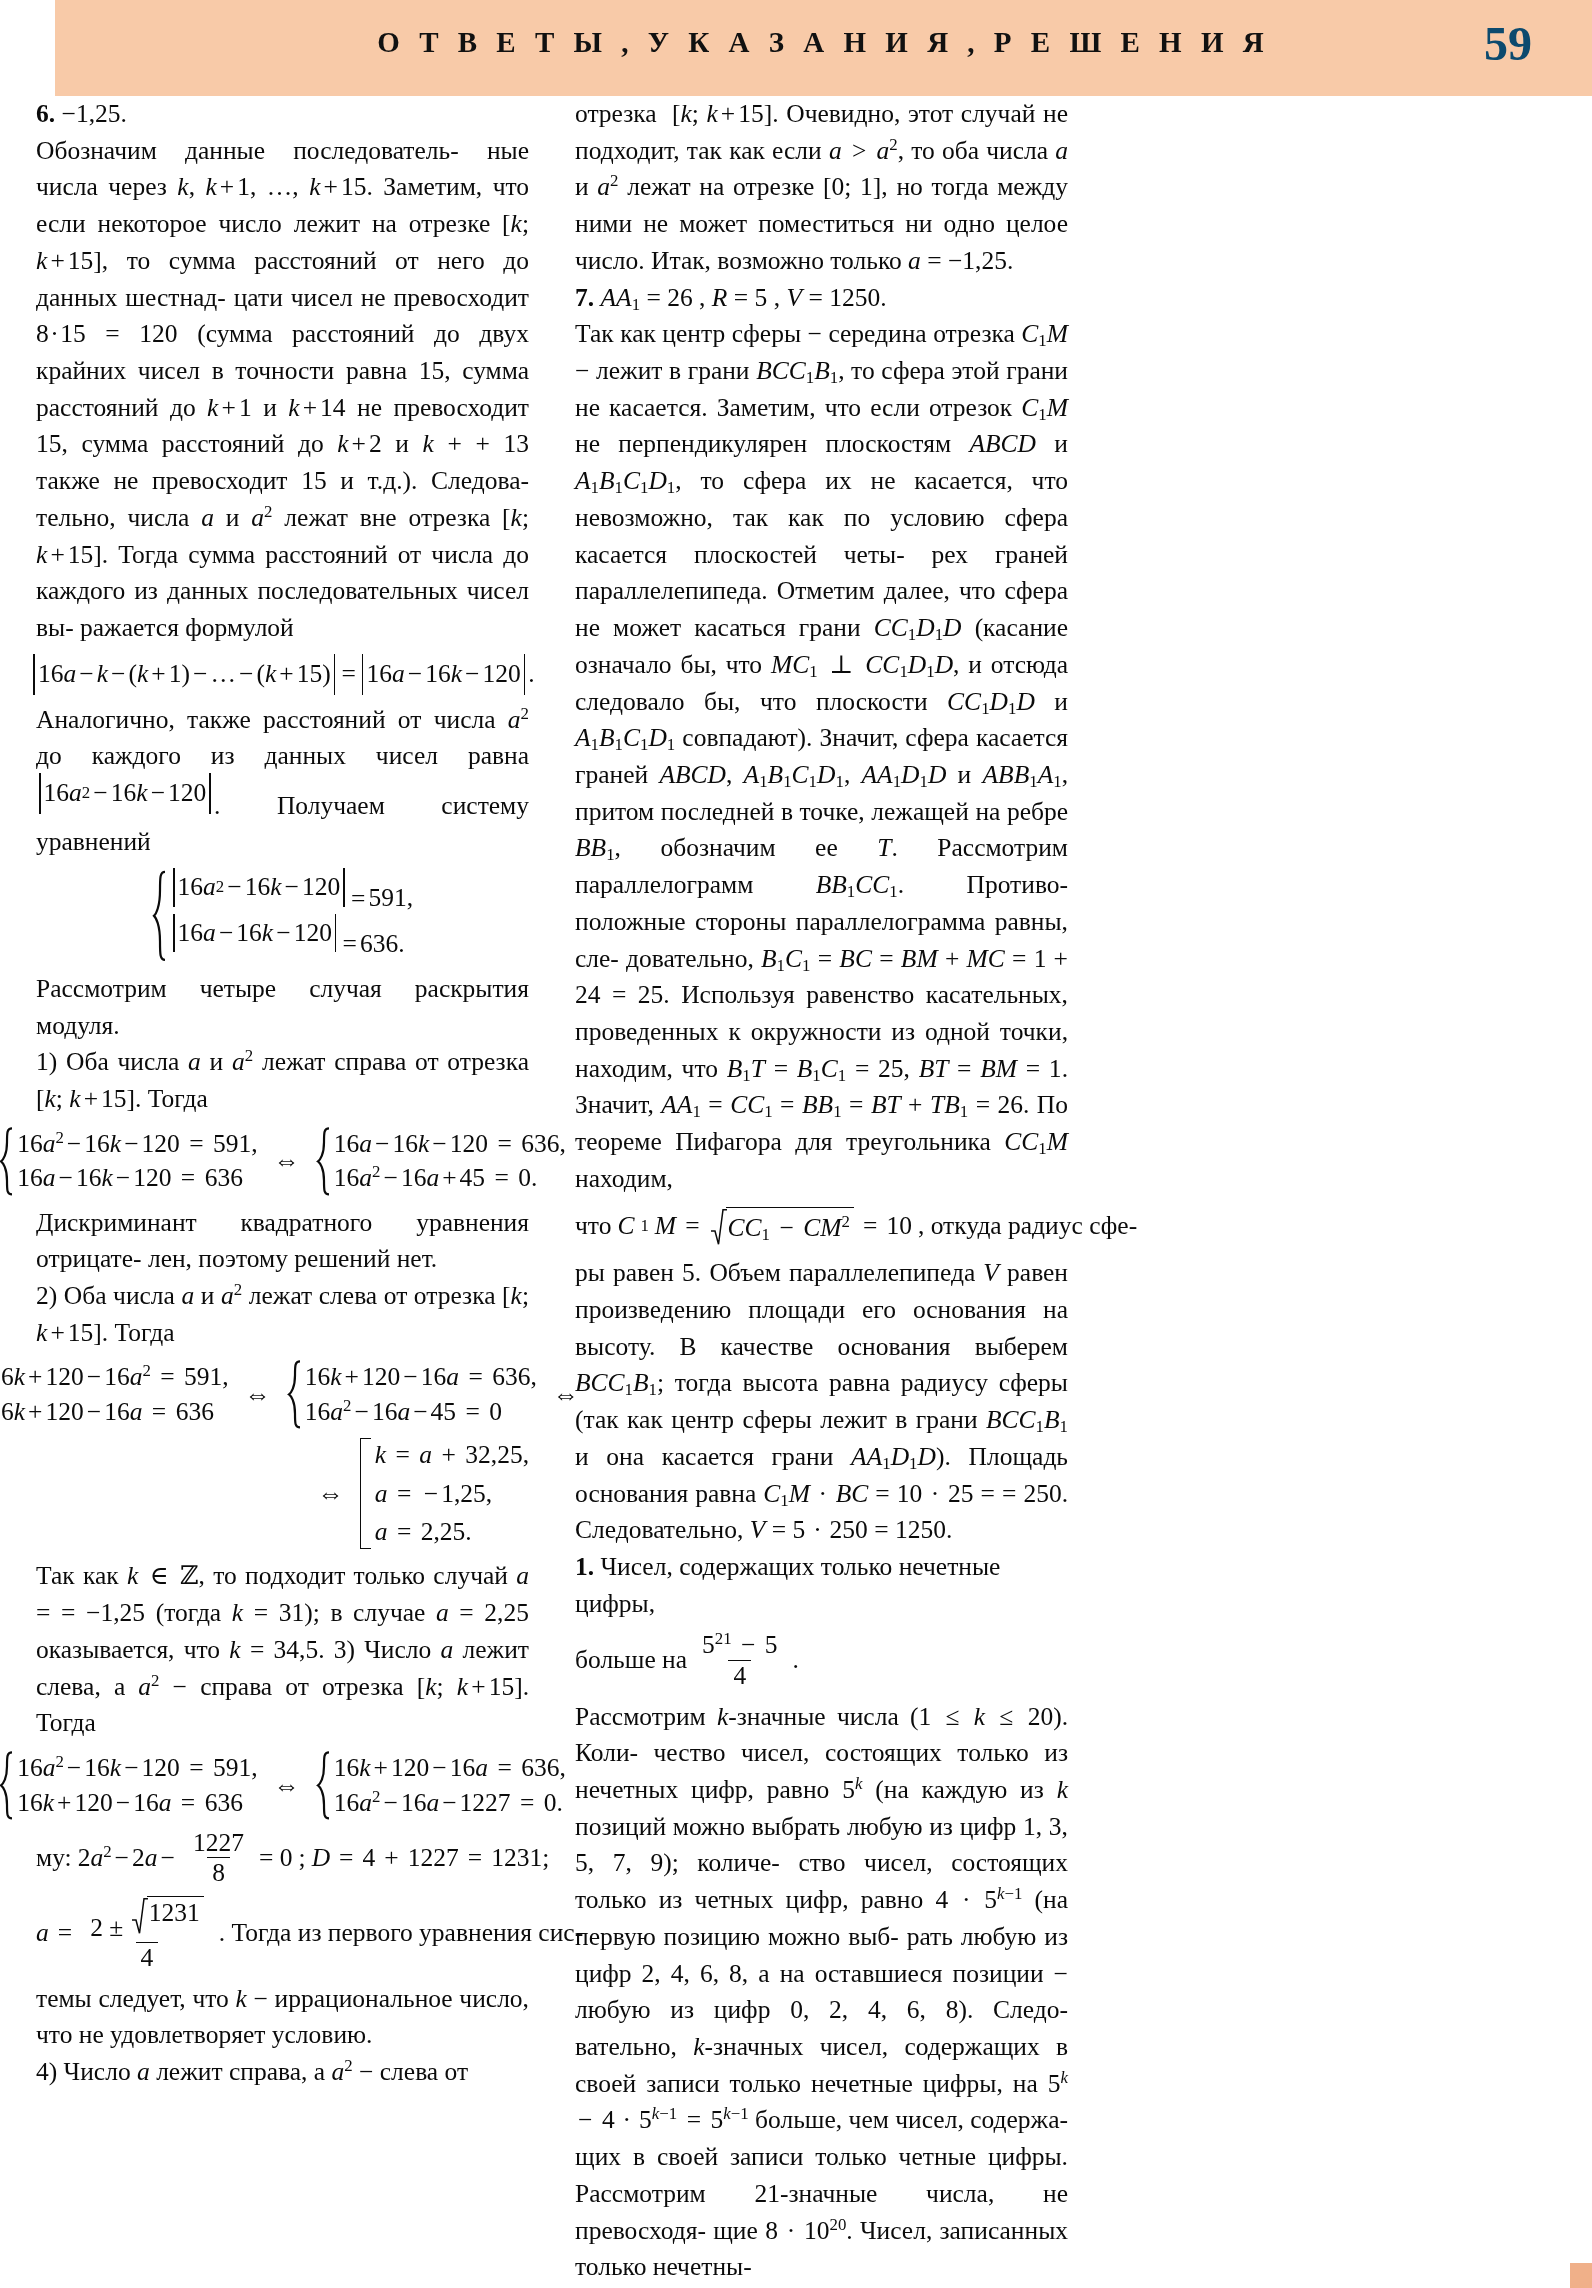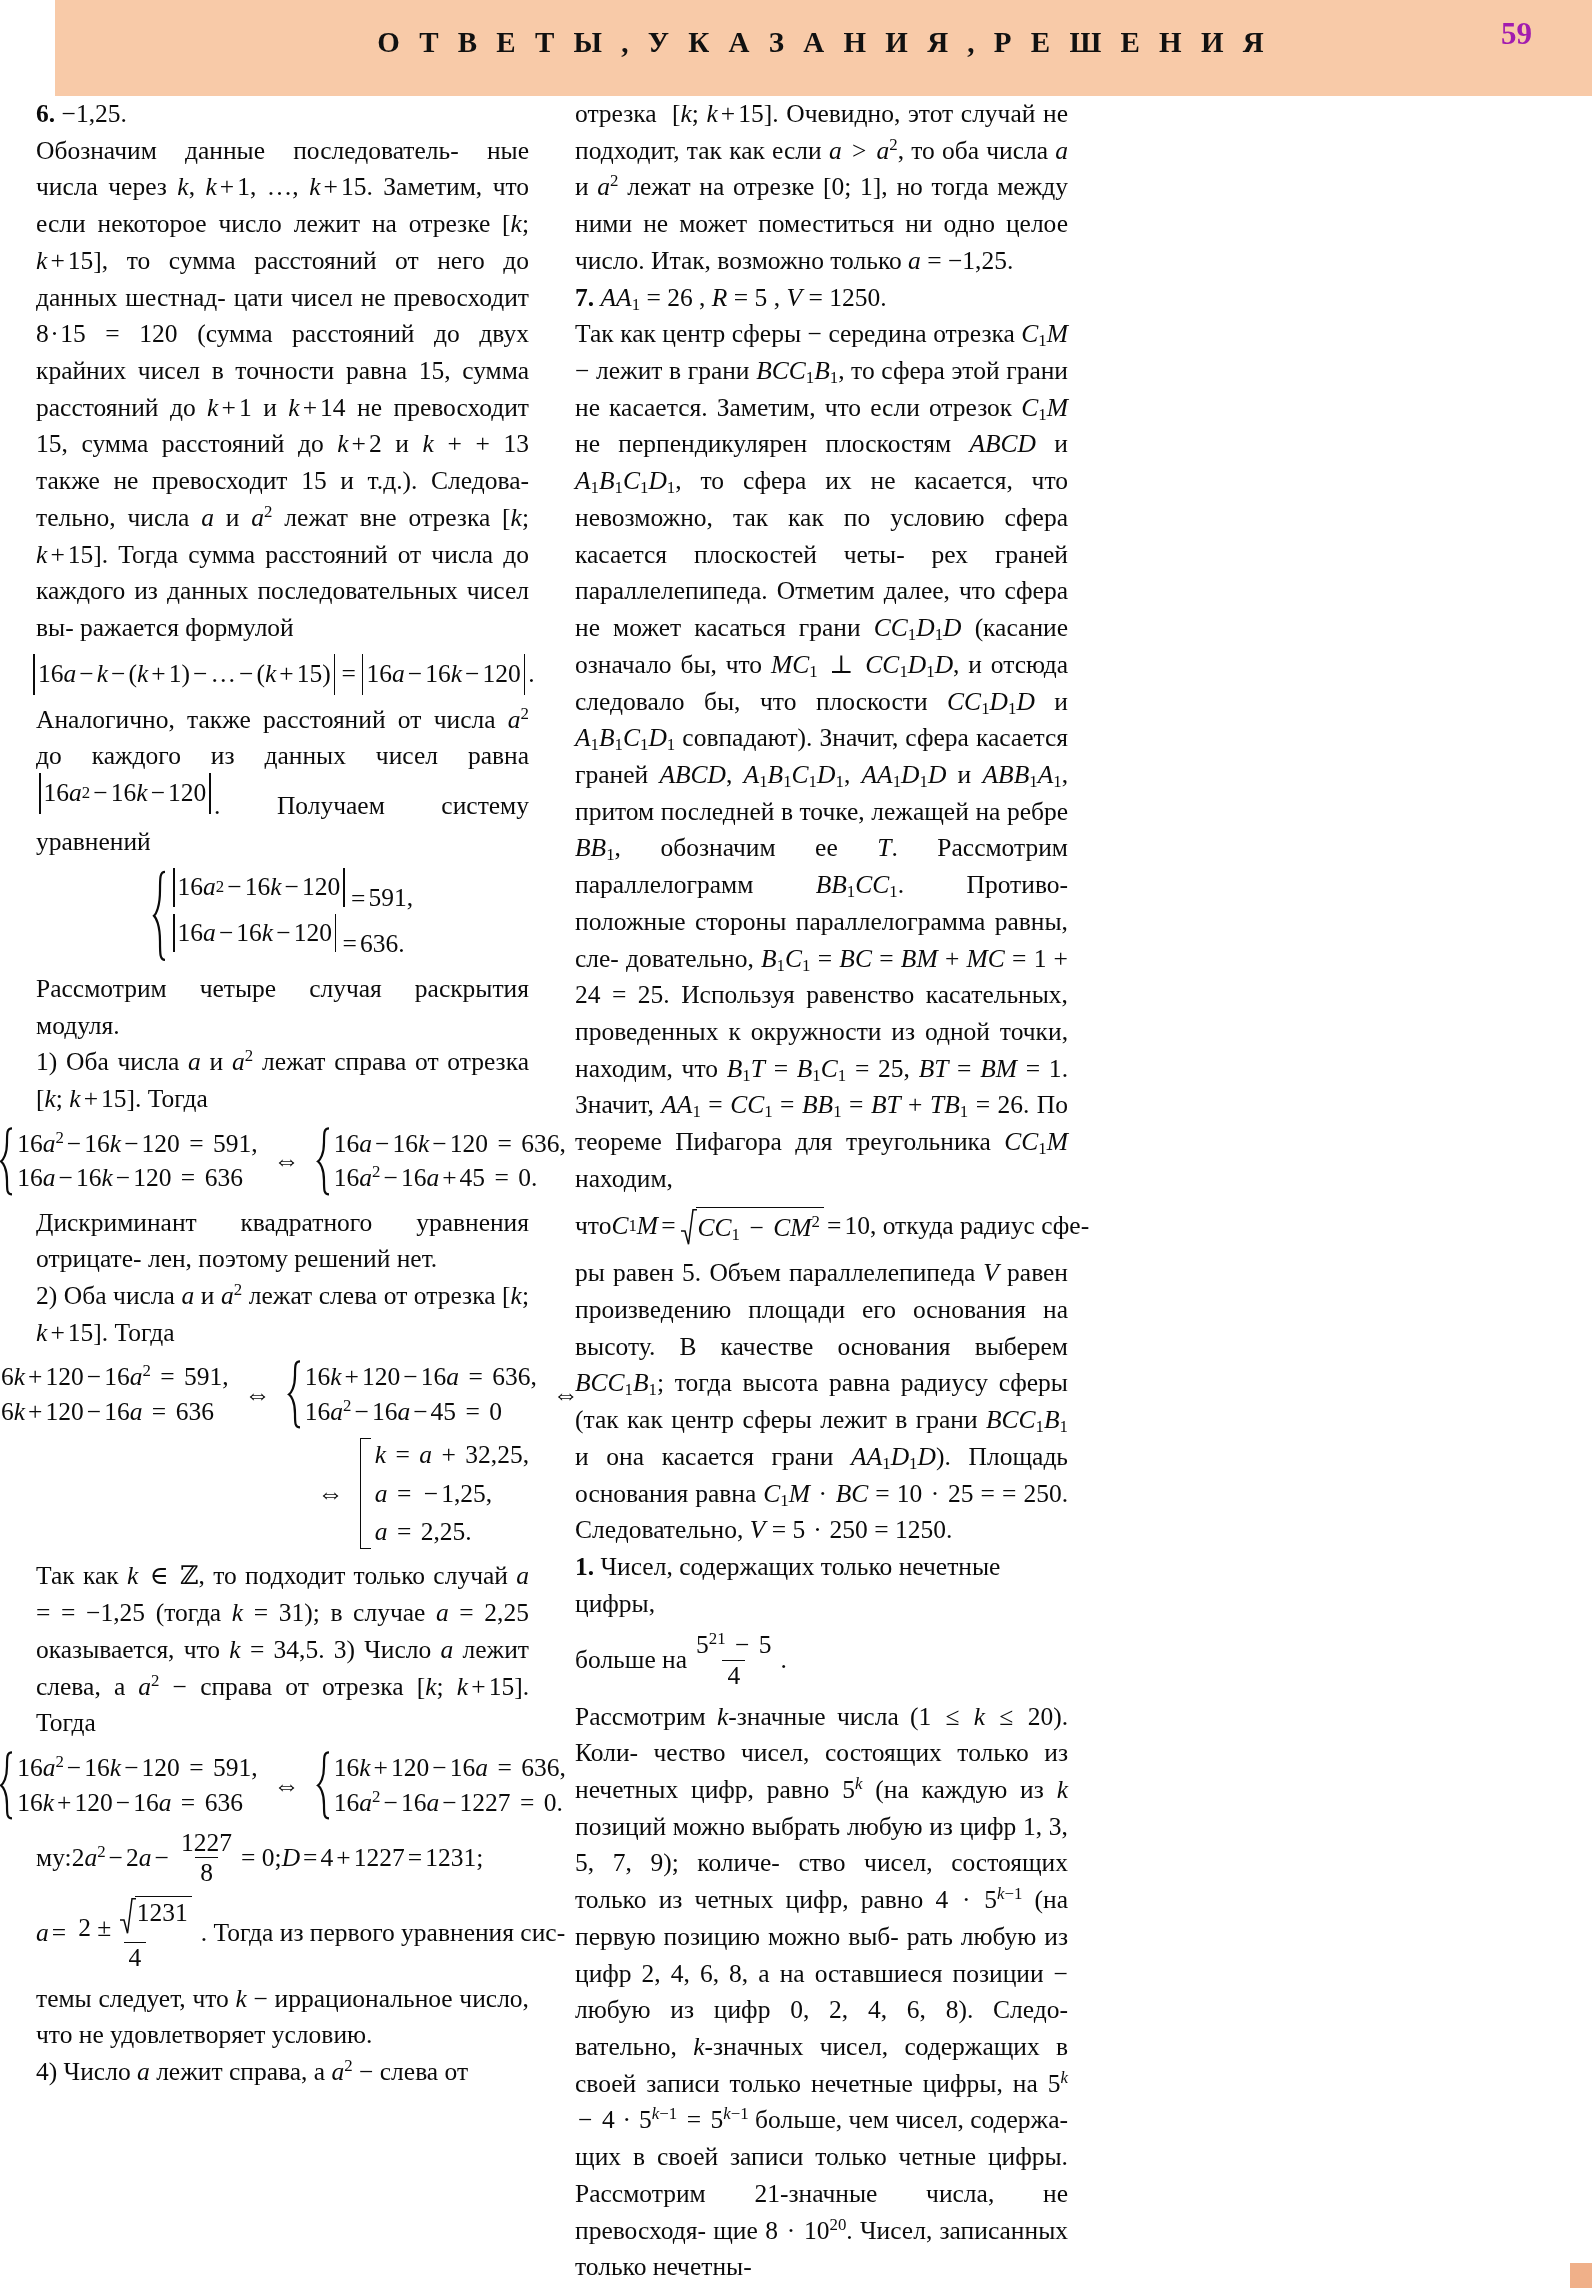--- a/index.html
+++ b/index.html
@@ -34,23 +34,23 @@
     font-size: 29px;
     font-weight: bold;
     letter-spacing: 6px;
     color: #111111;
     font-family: "Liberation Serif", "DejaVu Serif", serif;
   }
   .header-pageno {
     position: absolute;
     right: 60px;
     top: 16px;
-    font-size: 31px;
+    font-size: 48px;
     font-weight: bold;
-    color: #a21caf;
+    color: #0c4a6e;
   }
 
   
   .columns {
     position: absolute;
     left: 0;
     top: 96px;
     width: 1428px;
     height: 2193px;
   }
@@ -87,21 +87,21 @@
 
   
   .disp {
     display: flex;
     align-items: center;
     justify-content: center;
     margin: 9px 0 9px 0;
     font-size: 25.5px;
     white-space: nowrap;
   }
-  .disp.left  { justify-content: flex-start; }
+  .disp.left  { justify-content: flex-start; gap: 6px; }
   .disp.right { justify-content: flex-end; }
 
   
   .abs {
     display: inline-flex;
     align-items: center;
   }
   .abs::before, .abs::after {
     content: "";
     display: inline-block;

